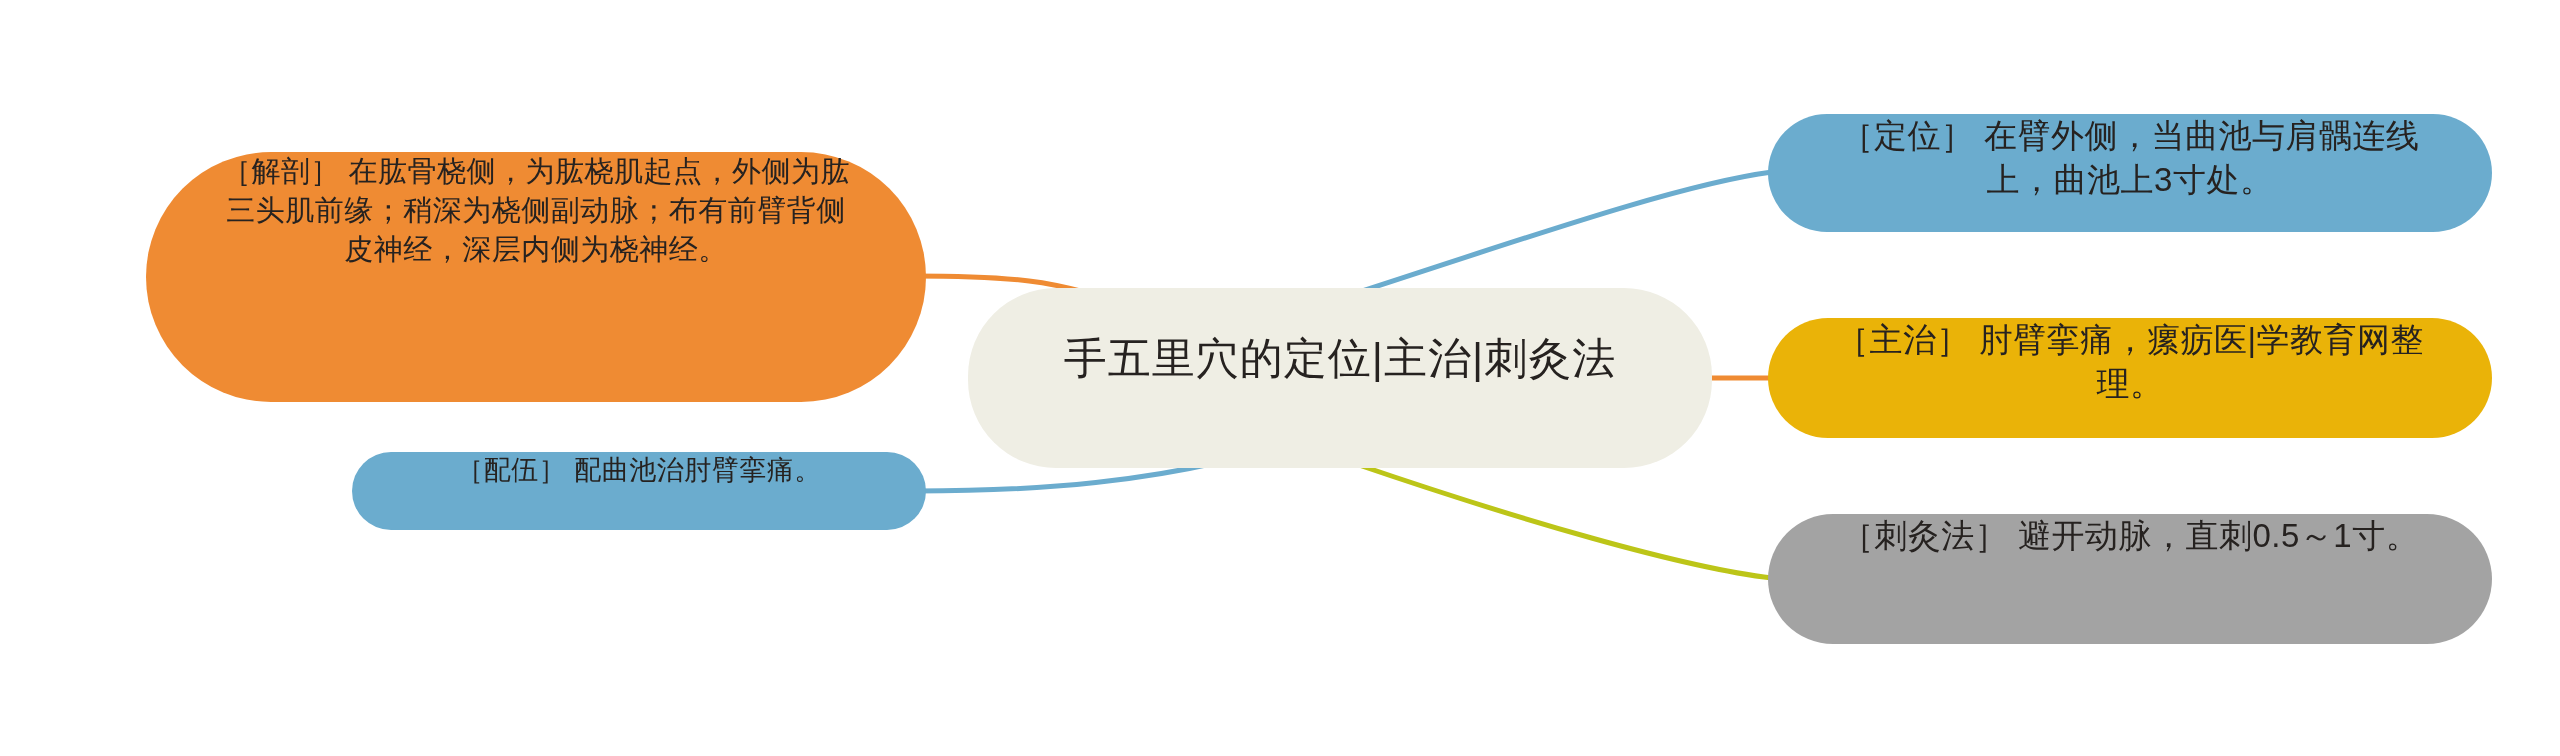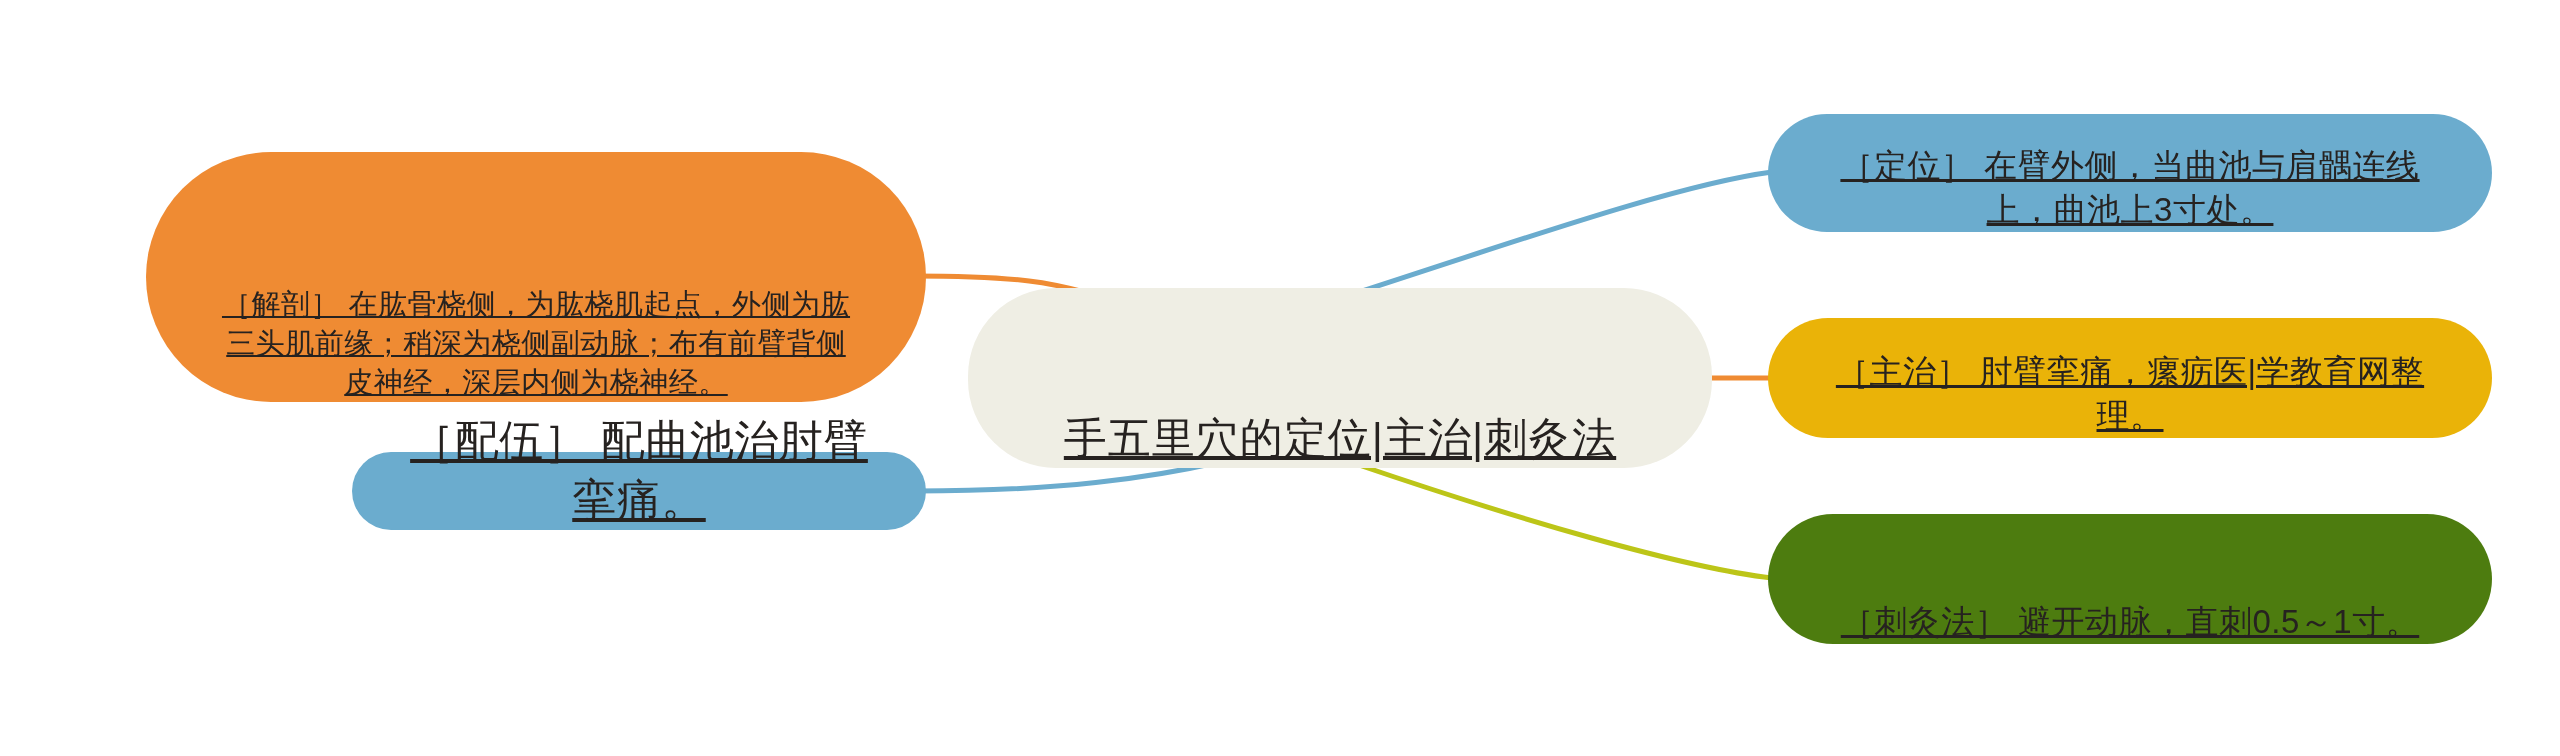--- a/index.html
+++ b/index.html
@@ -12,28 +12,27 @@
   }
   #canvas{position:relative;width:2560px;height:756px;background:#fff;}
 
   
   #edges{position:absolute;left:0;top:0;width:2560px;height:756px;}
 
   .node{
     position:absolute;
     box-sizing:border-box;
     display:flex;
-    align-items:flex-end;
+    align-items:flex-start;
     justify-content:center;
     text-align:center;
     color:#262220;
     line-height:1.34;
     letter-spacing:0.5px;
     z-index:5;
-    text-decoration:underline;
   }
   .node .txt{
     display:block;
     width:100%;
     word-break:break-all;
   }
 
   
   #node-center{
     left:968px;  top:288px;  width:744px; height:180px;
@@ -51,21 +50,21 @@
     border-radius:125px;
     font-size:29px;
   }
   #node-anatomy .txt{padding:0 74px;}
 
   
   #node-compat{
     left:352px; top:452px; width:574px; height:78px;
     background:#6bacce;
     border-radius:39px;
-    font-size:44px;
+    font-size:27px;
   }
   #node-compat .txt{padding:0 40px;}
 
   
   #node-location{
     left:1768px; top:114px; width:724px; height:118px;
     background:#6bacce;
     border-radius:59px;
     font-size:33px;
   }
@@ -76,21 +75,21 @@
     left:1768px; top:318px; width:724px; height:120px;
     background:#eab308;
     border-radius:60px;
     font-size:33px;
   }
   #node-indication .txt{padding:0 46px;}
 
   
   #node-needling{
     left:1768px; top:514px; width:724px; height:130px;
-    background:#4d7c0f;
+    background:#a3a3a3;
     border-radius:65px;
     font-size:33px;
   }
   #node-needling .txt{padding:0 46px;}
 </style>
 </head>
 <body>
 
 <div id="canvas">
 

